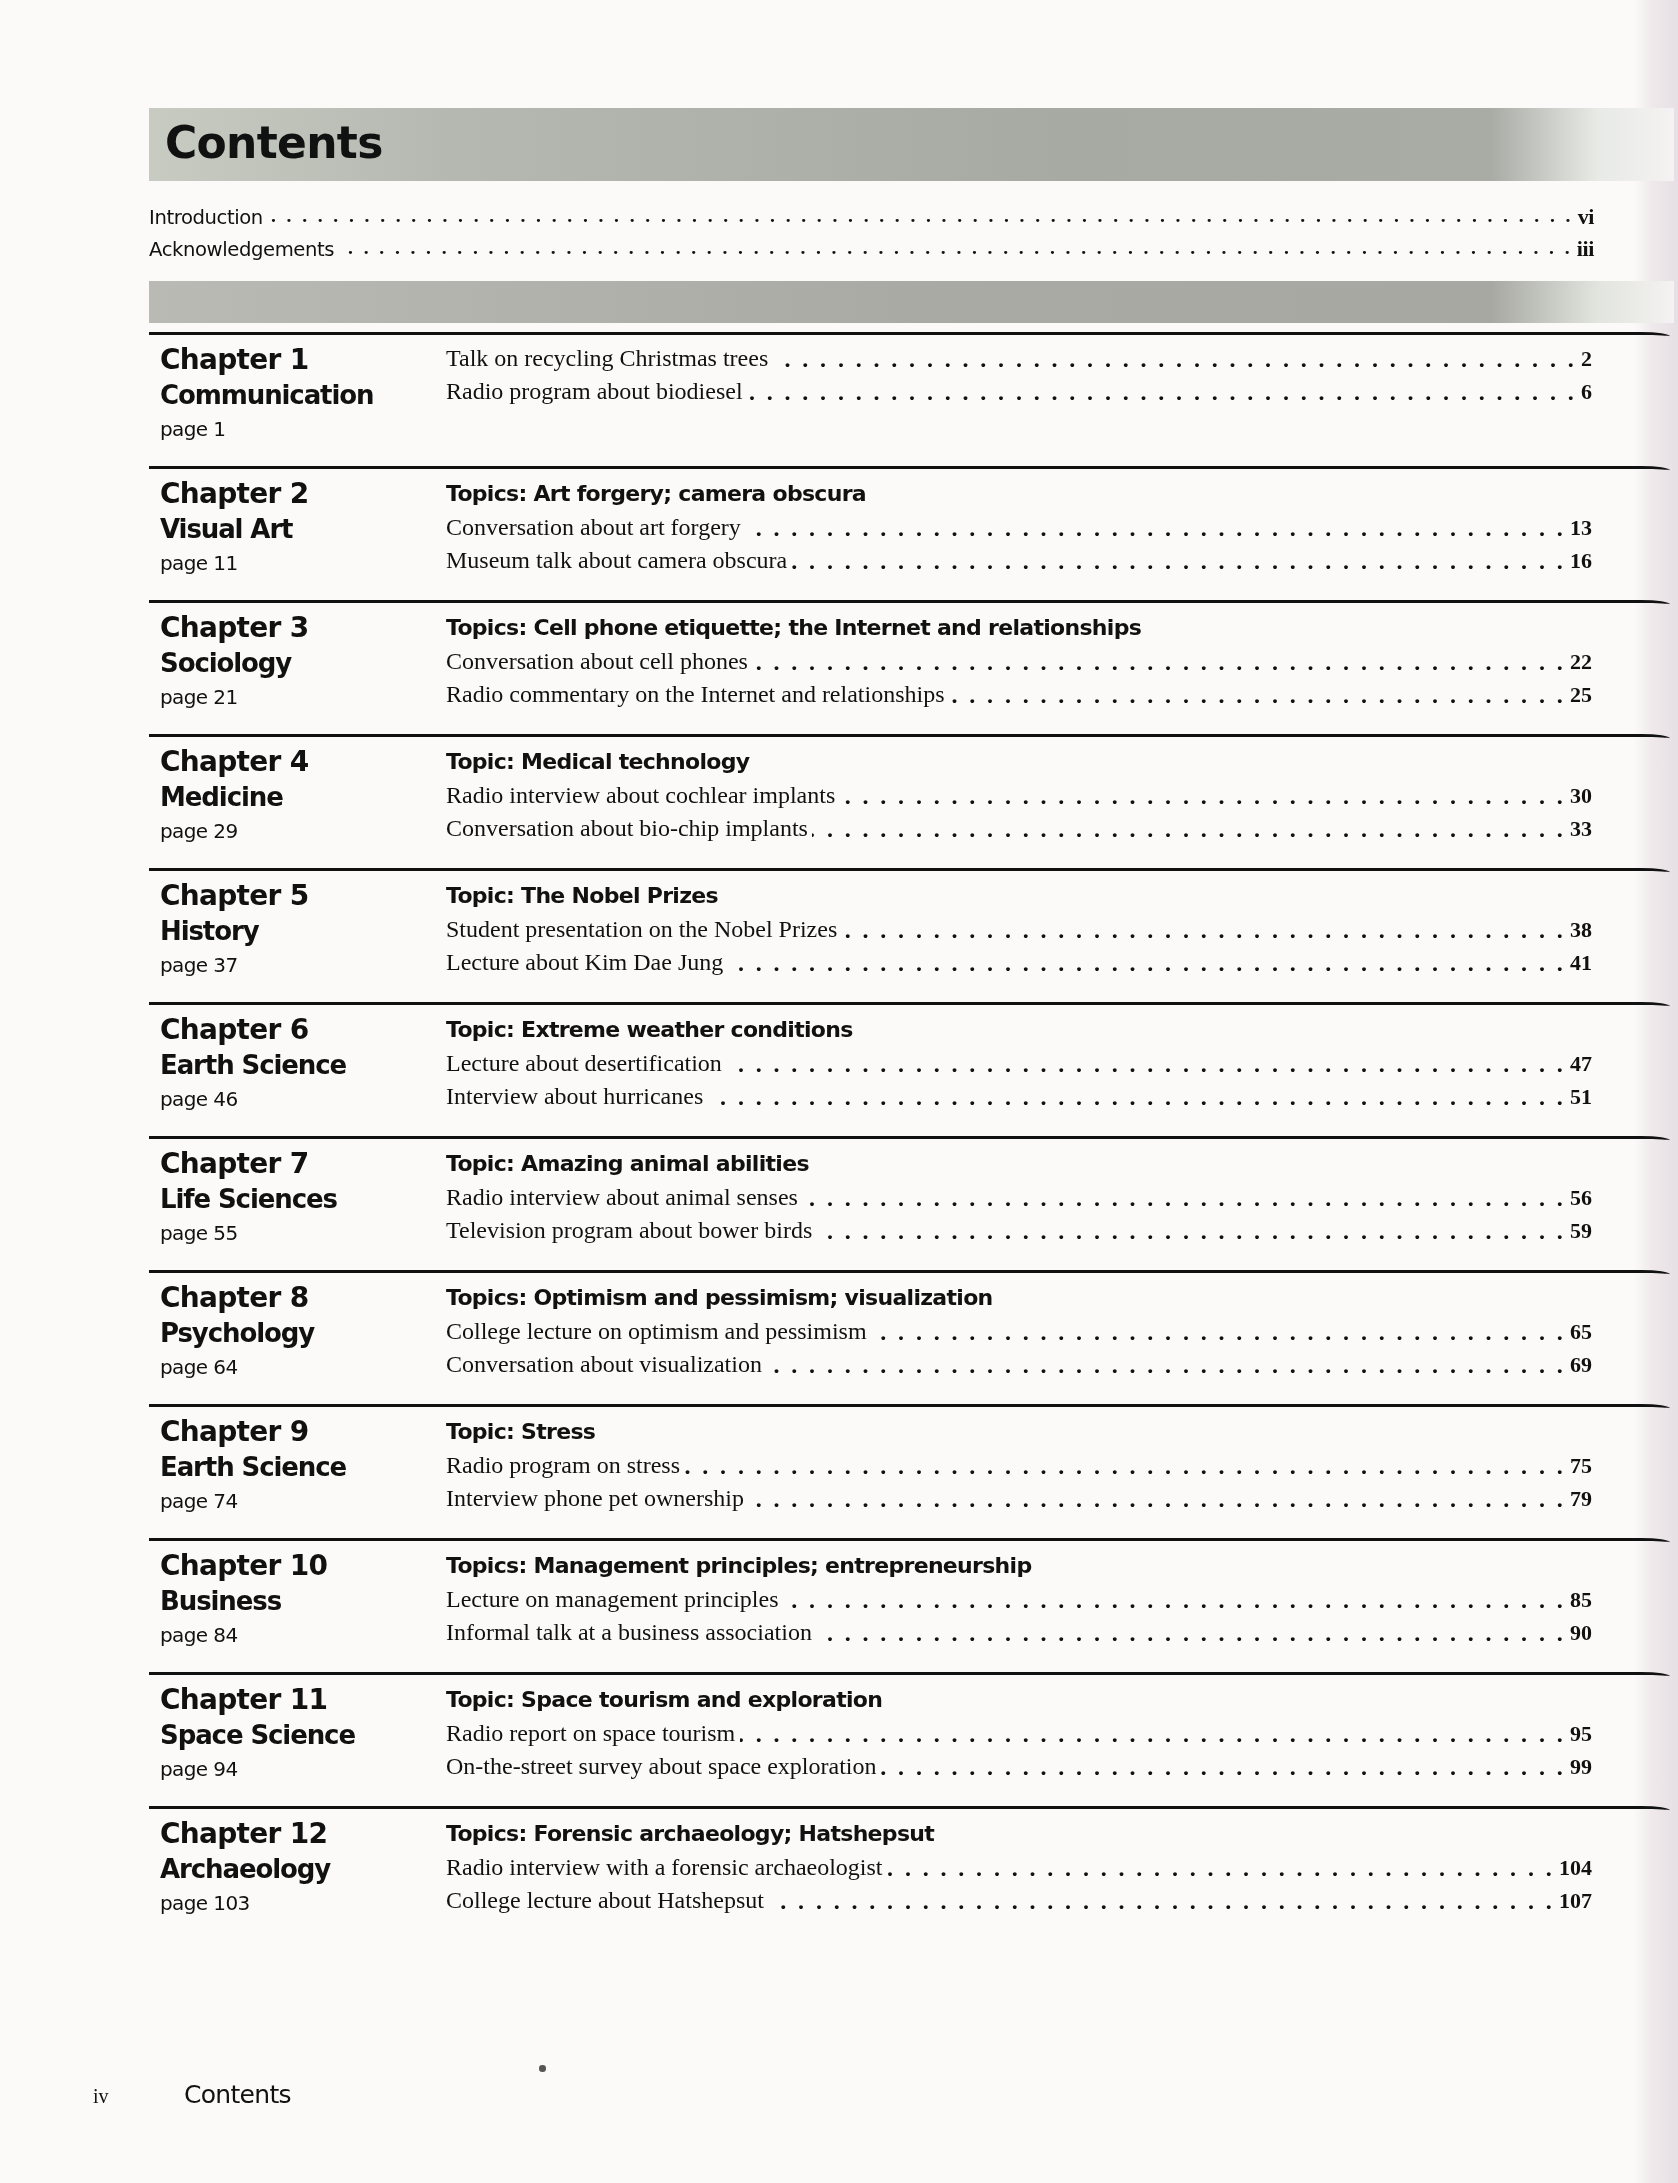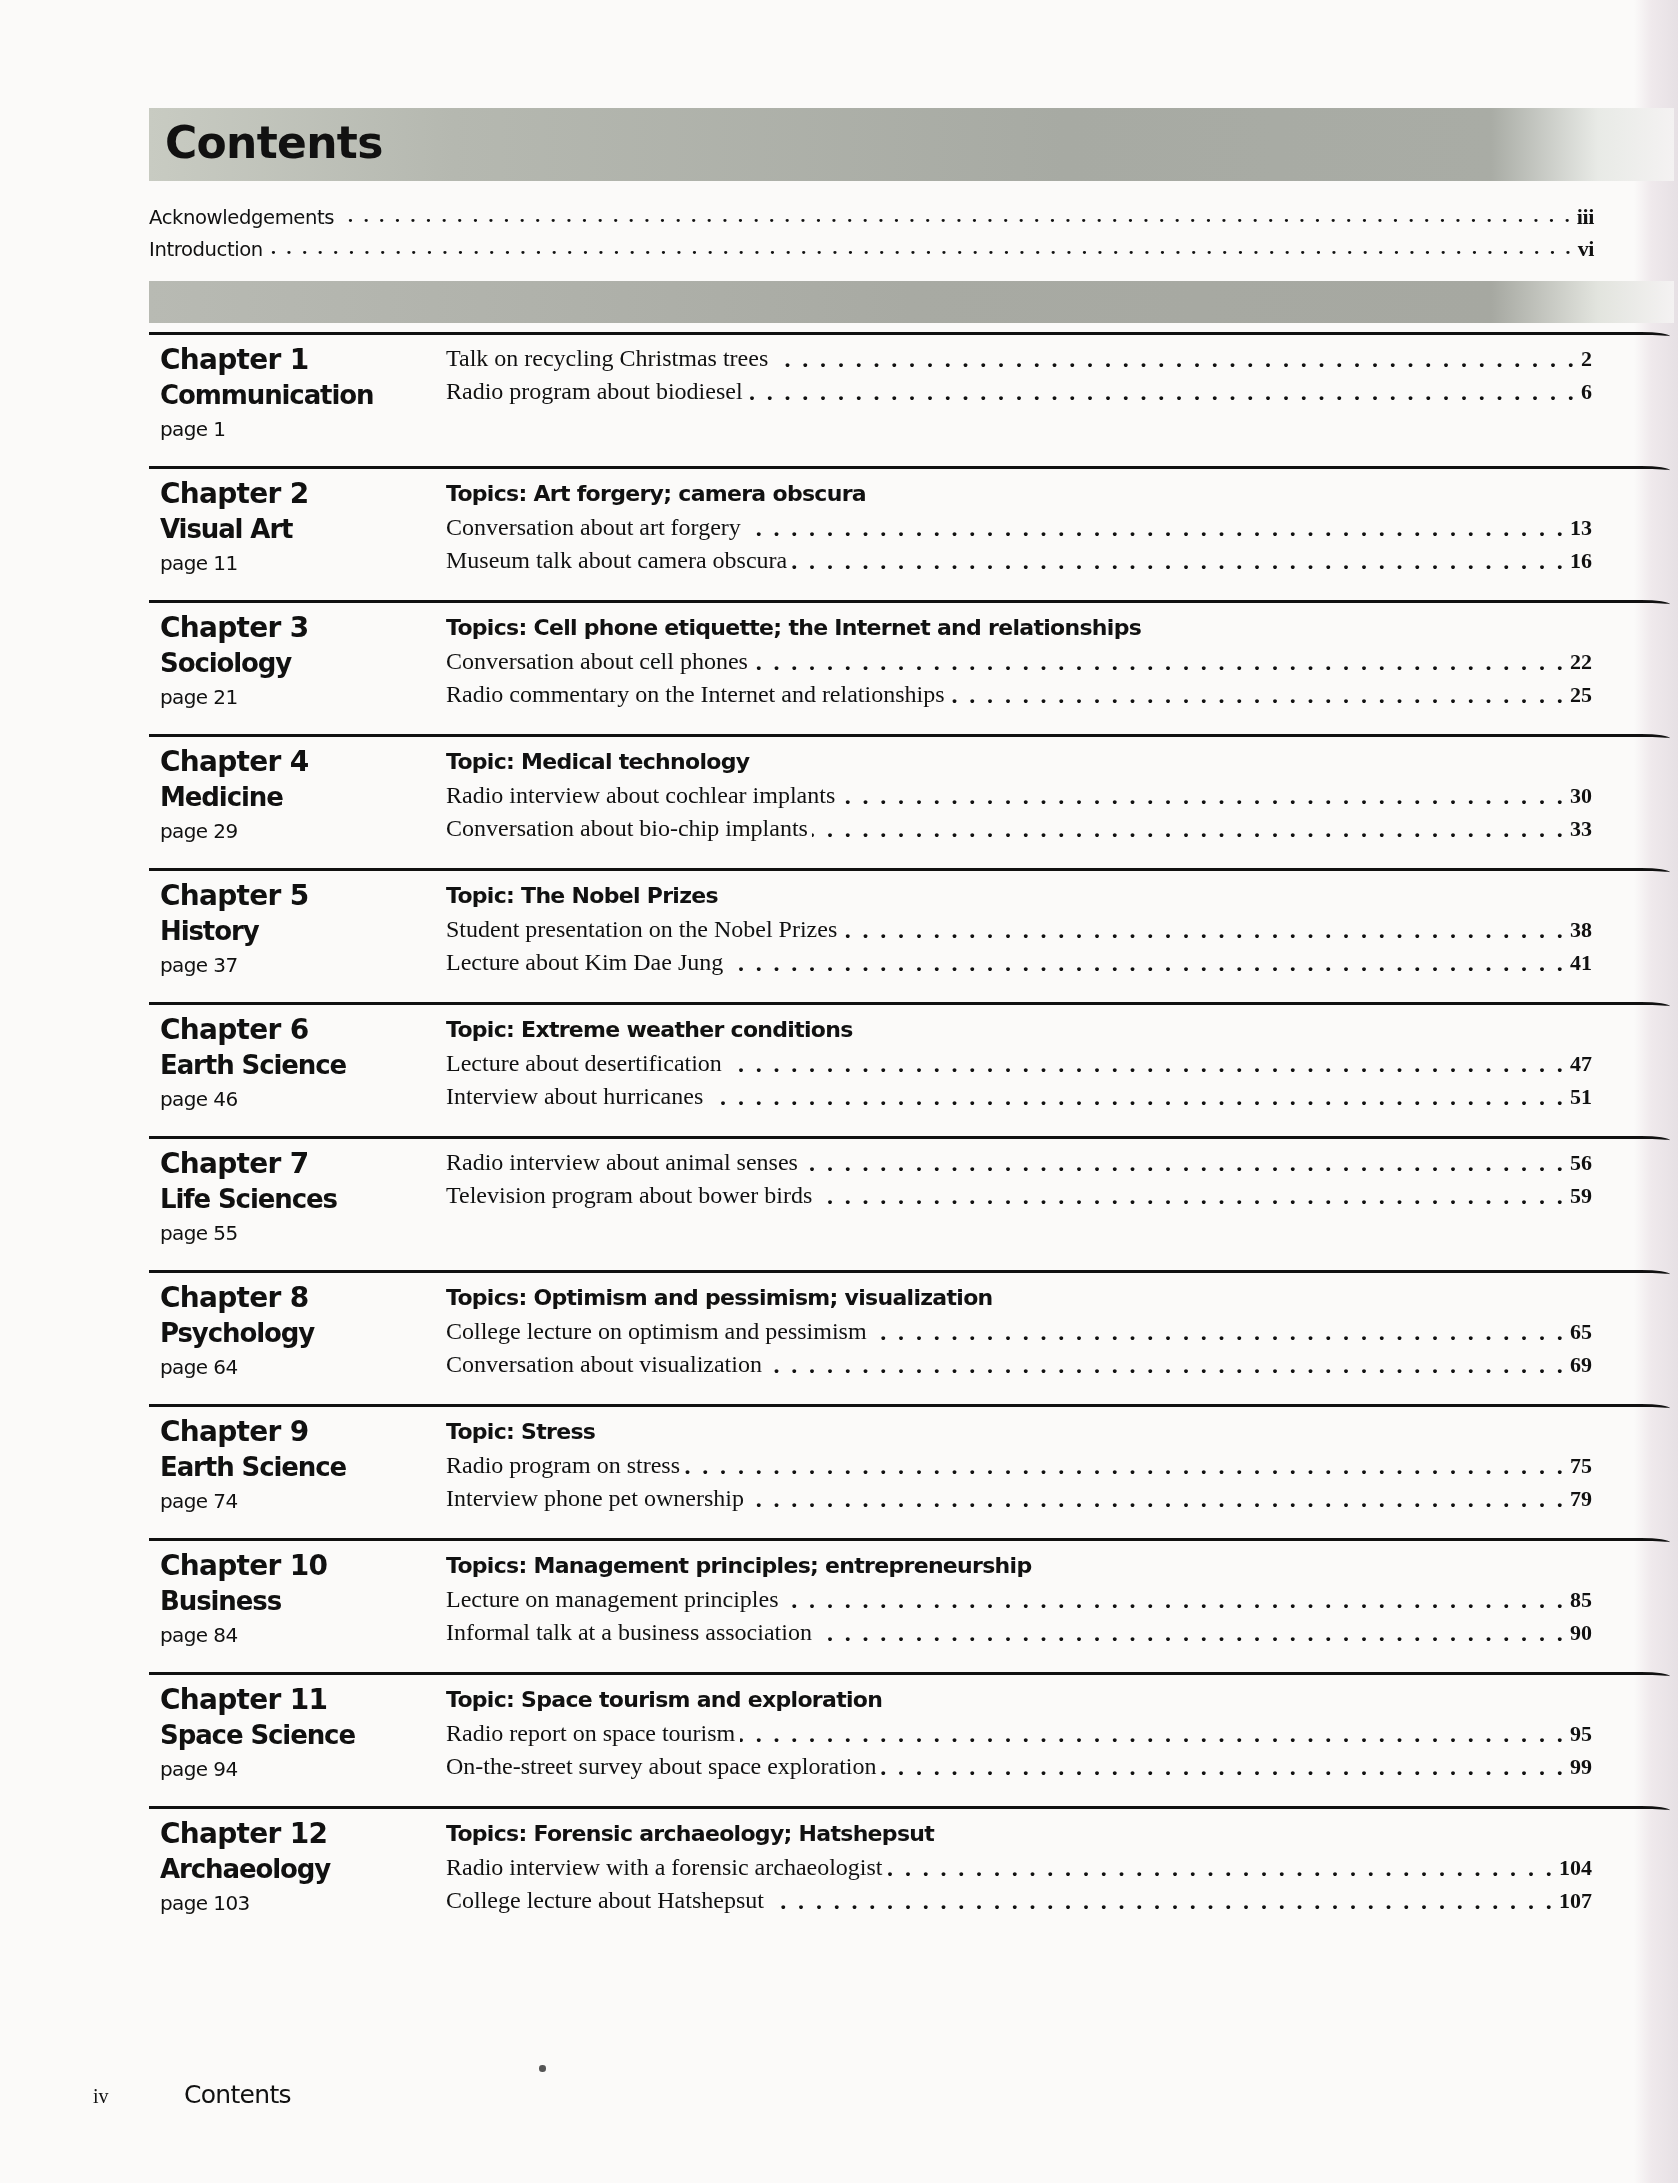--- a/index.html
+++ b/index.html
@@ -165,29 +165,29 @@
 <body>
 
 <div class="page-edge"></div>
 
 <div class="title-band">
   <div class="title">Contents</div>
 </div>
 
 <div class="front-list">
   <div class="toc-line front-line">
+    <span>Introduction</span>
+    <span class="leader"></span>
+    <span class="pg">vi</span>
+  </div>
+  <div class="toc-line front-line">
     <span>Acknowledgements</span>
     <span class="leader"></span>
     <span class="pg">iii</span>
   </div>
-  <div class="toc-line front-line">
-    <span>Introduction</span>
-    <span class="leader"></span>
-    <span class="pg">vi</span>
-  </div>
 </div>
 
 <div class="section-band"></div>
 
 <div class="chapters">
 
   <div class="chapter">
     <div class="ch-left">
       <span class="ch-num">Chapter 1</span>
       <span class="ch-subj">Communication</span>
@@ -312,20 +312,21 @@
     </div>
   </div>
 
   <div class="chapter">
     <div class="ch-left">
       <span class="ch-num">Chapter 7</span>
       <span class="ch-subj">Life Sciences</span>
       <span class="ch-page">page 55</span>
     </div>
     <div class="ch-right">
+      <div class="topic">Topic: Amazing animal abilities</div>
       <div class="toc-line entry">
         <span>Radio interview about animal senses</span>
         <span class="leader"></span>
         <span class="pg">56</span>
       </div>
       <div class="toc-line entry">
         <span>Television program about bower birds</span>
         <span class="leader"></span>
         <span class="pg">59</span>
       </div>

